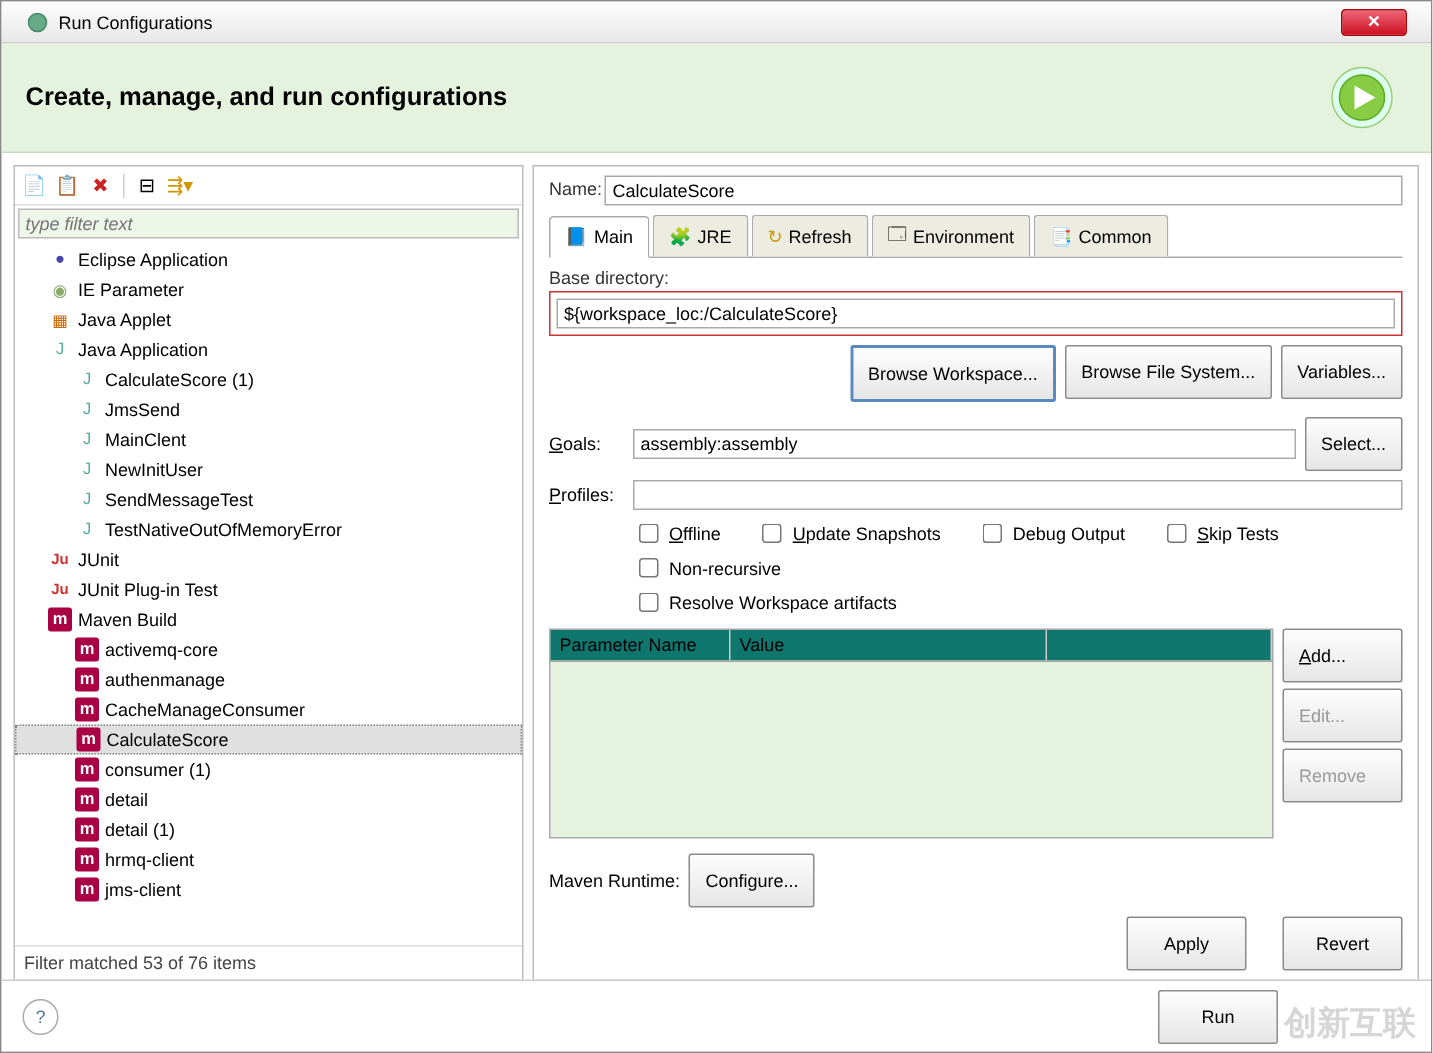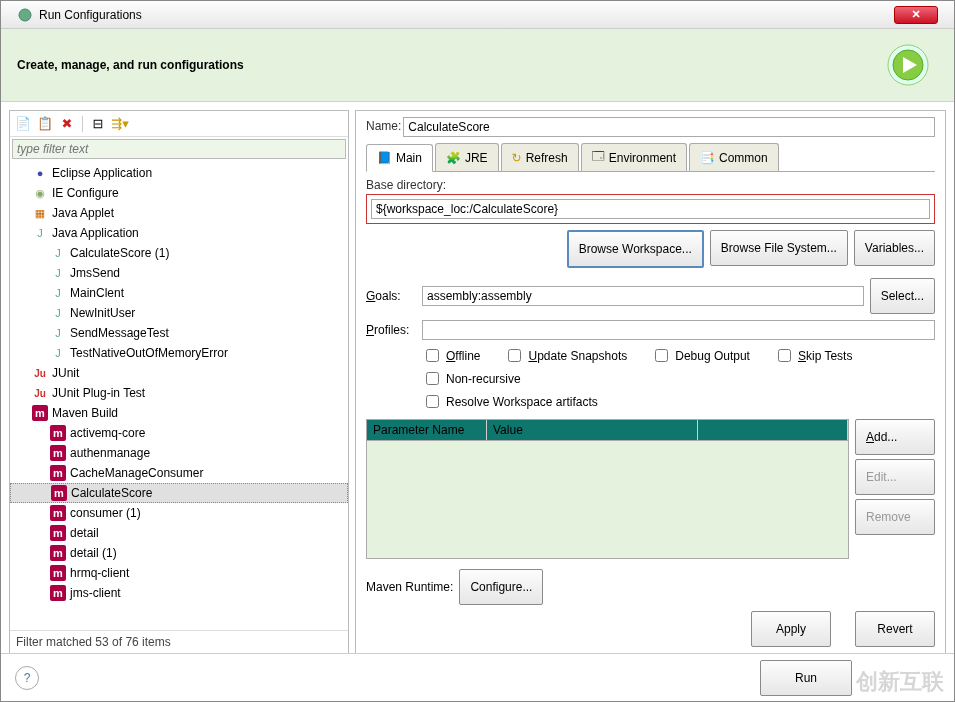--- a/index.html
+++ b/index.html
@@ -2,21 +2,21 @@
 <html><head>
 <meta charset="utf-8">
 <style>
 * { box-sizing: border-box; font-family: "Segoe UI", Tahoma, sans-serif; font-size: 12px; }
 body { margin: 0; background: #f0f0f0; }
 .window { width: 955px; height: 702px; background: #fff; border: 1px solid #888; position: relative; overflow: hidden; }
 .titlebar { height: 28px; background: linear-gradient(#fdfdfd,#e8e8e8); border-bottom: 1px solid #ccc; display: flex; align-items: center; padding: 0 16px; }
 .titlebar-icon { width: 16px; height: 16px; margin-right: 6px; display:flex;align-items:center;justify-content:center;}
 .close-btn { margin-left: auto; width: 44px; height: 18px; background: linear-gradient(#e67,#c12); border: 1px solid #a00; border-radius: 3px; color:#fff; display:flex;align-items:center;justify-content:center;font-weight:bold;font-size:11px;}
 .header-band { background: #e4f2de; padding: 14px 16px; border-bottom: 1px solid #c8d8c0; display:flex; align-items:center; }
-.header-title { font-weight: bold; font-size: 12px; }
+.header-title { font-weight: bold; font-size: 17px; }
 .run-big { width: 44px; height: 44px; margin-left:auto; margin-right:8px; }
 .body-area { display: flex; padding: 8px; gap: 6px; height: 560px; }
 .left-panel { width: 340px; display:flex; flex-direction:column; border: 1px solid #bbb; background:#fff;}
 .toolbar-small { height: 26px; display:flex; align-items:center; padding: 0 4px; gap:4px; border-bottom: 1px solid #ddd; }
 .toolbar-small .ico { width:18px;height:18px;display:flex;align-items:center;justify-content:center;font-size:13px;}
 .filter-input { margin: 2px; width: calc(100% - 4px); height: 20px; border: 1px solid #bbb; background:#eef5e9; padding: 0 4px; font-style: italic; color:#555;}
 .tree { flex:1; overflow:auto; padding: 2px 0; }
 .tree-item { display:flex; align-items:center; height: 20px; padding-left: 22px; cursor:default; white-space:nowrap;}
 .tree-item.lvl1 { padding-left: 40px; }
 .tree-item .ticon { width:16px; height:16px; margin-right:4px; display:flex;align-items:center;justify-content:center;font-size:11px;}
@@ -91,21 +91,21 @@
         <span class="ico" style="color:#c90;">⇶▾</span>
       </div>
       <input class="filter-input" placeholder="type filter text" style="">
       <div class="tree" id="tree">
           <div class="tree-item">
             <span class="ticon" style="color: rgb(68, 68, 170);">●</span>
             <span>Eclipse Application</span>
           </div>
           <div class="tree-item">
             <span class="ticon" style="color: rgb(136, 170, 102);">◉</span>
-            <span>IE Configure</span>
+            <span>IE Parameter</span>
           </div>
           <div class="tree-item">
             <span class="ticon" style="color: rgb(204, 102, 0);">▦</span>
             <span>Java Applet</span>
           </div>
           <div class="tree-item">
             <span class="ticon" style="color: rgb(85, 170, 153);">J</span>
             <span>Java Application</span>
           </div>
           <div class="tree-item lvl1">
@@ -285,19 +285,19 @@
       <div class="footer-btns">
         <button class="btn" style="width:80px;justify-content:center;">Apply</button>
         <button class="btn" style="width:80px;justify-content:center;">Revert</button>
       </div>
     </div>
   </div>
 
   <div class="bottom-bar">
     <div class="help-icon">?</div>
     <div style="margin-left:auto;display:flex;gap:8px;">
-      <button class="btn" style="width:92px;justify-content:center;">Run</button>
+      <button class="btn" style="width:80px;justify-content:center;">Run</button>
       <button class="btn" style="width:80px;justify-content:center;visibility:hidden;">Close</button>
     </div>
   </div>
 
   <div class="watermark">创新互联</div>
 </div>
 
 </body></html>

